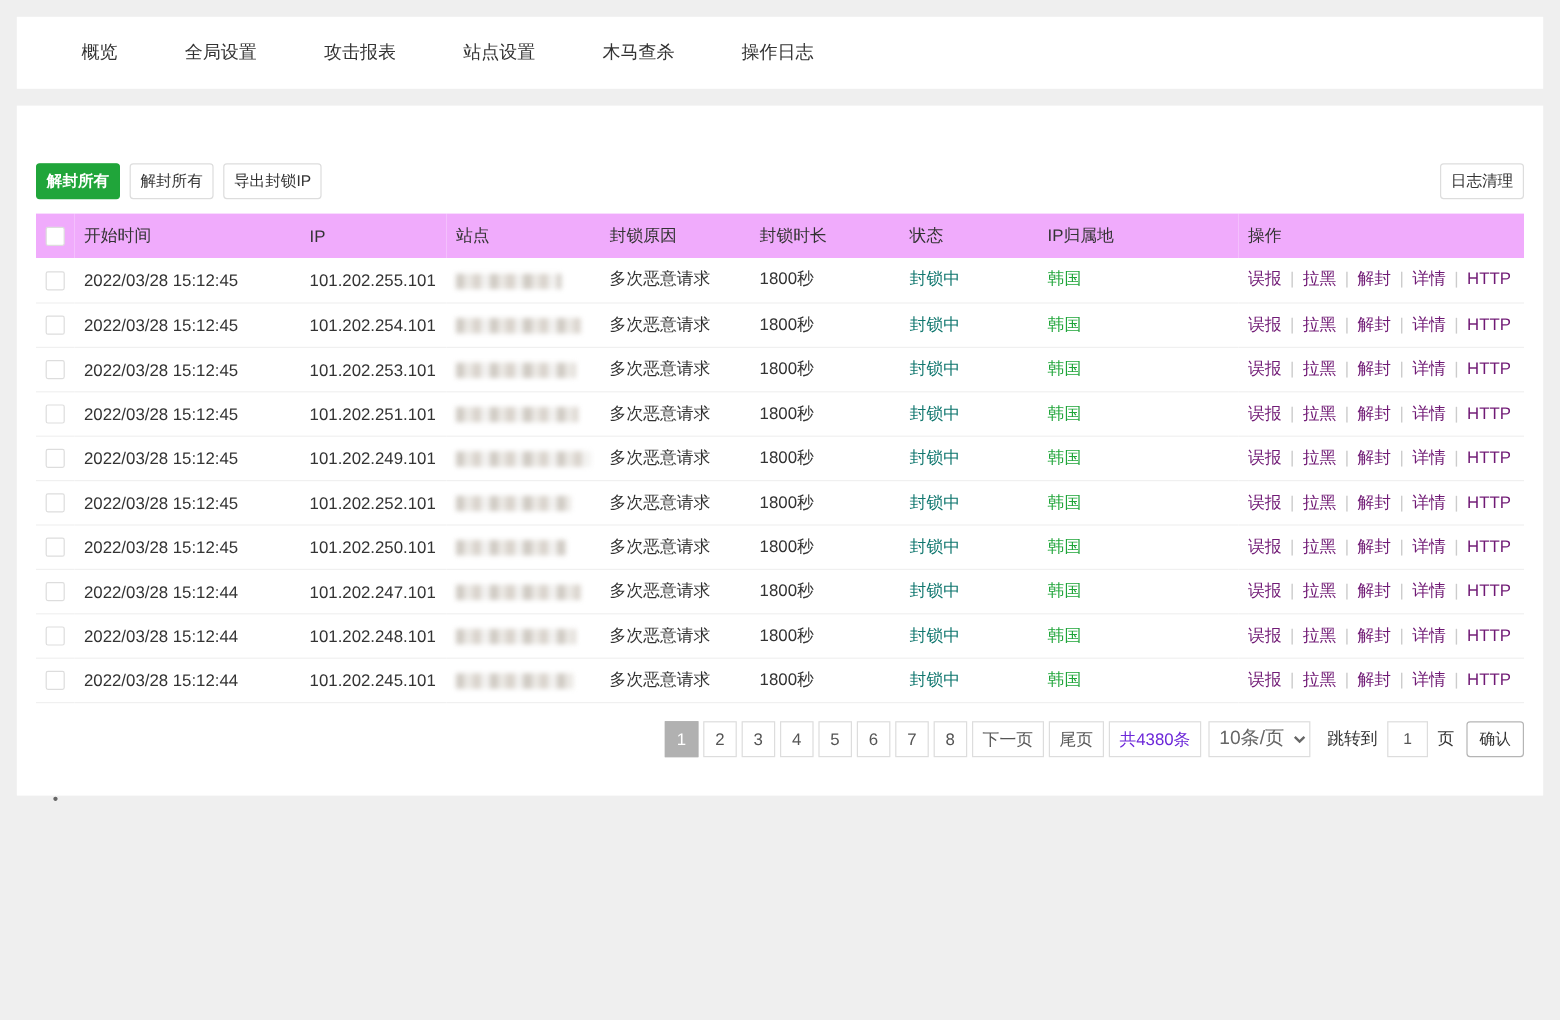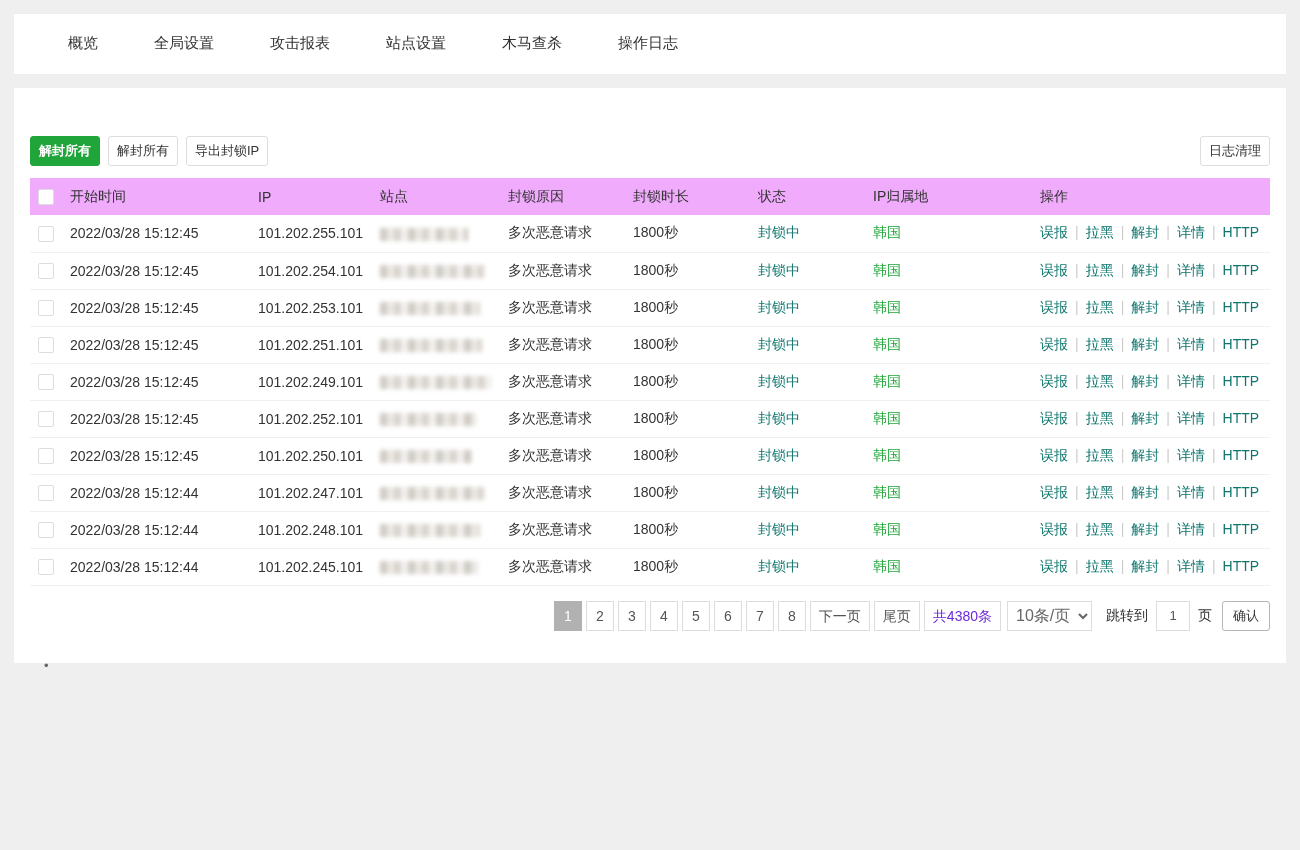--- a/index.html
+++ b/index.html
@@ -88,21 +88,21 @@
     display: inline-block;
     height: 13px;
     border-radius: 1px;
     vertical-align: middle;
     background:
       repeating-linear-gradient(90deg, #c8c2ba 0 7px, #e7e4df 7px 14px, #d3ccc4 14px 21px, #f0efed 21px 28px),
       repeating-linear-gradient(0deg, rgba(170,160,150,.45) 0 4px, rgba(240,238,235,.45) 4px 8px);
     filter: blur(2px);
     opacity: .85;
   }
-  .link { color: #0f766e; text-decoration: none; cursor: pointer; }
+  .link { color: #701a75; text-decoration: none; cursor: pointer; }
   .sep { color: #ccc; margin: 0 7px; }
 
   
   .pagination {
     display: flex;
     justify-content: flex-end;
     align-items: center;
     margin-top: 15px;
     font-size: 14px;
     color: #555;

